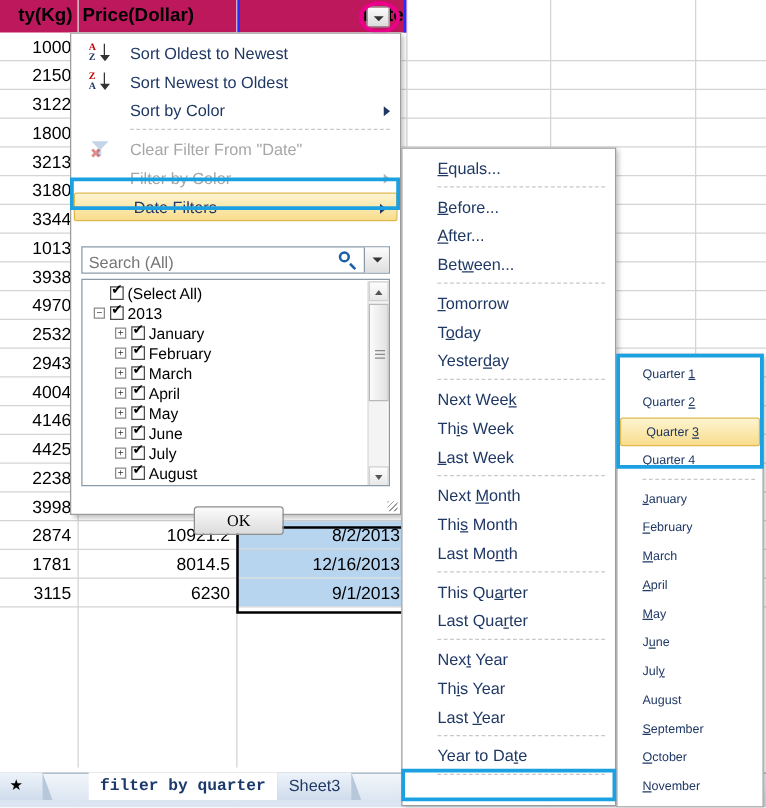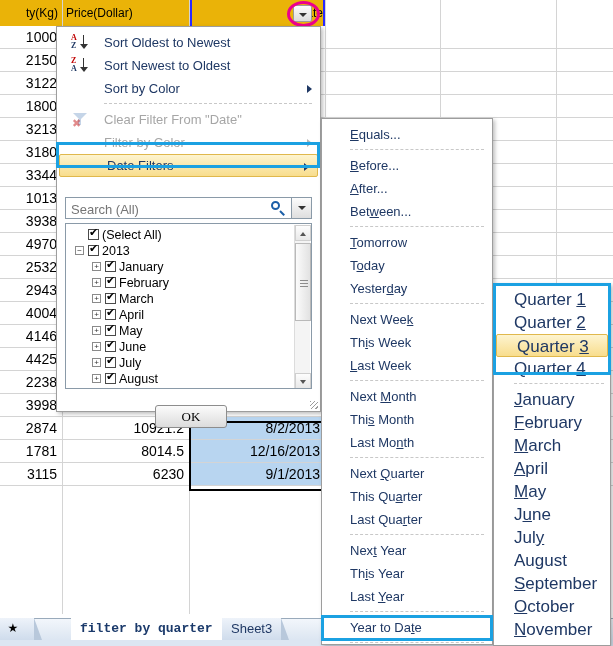--- a/index.html
+++ b/index.html
@@ -12,22 +12,22 @@
   
   #sheet{position:absolute;left:0;top:0;width:613px;height:646px;background:#fff;}
   .gridline-v{position:absolute;top:0;width:1px;background:#d4d4d4;}
   .row{position:absolute;left:0;width:613px;height:23px;border-bottom:1px solid #d4d4d4;box-sizing:border-box;}
   .cell{position:absolute;height:22px;line-height:22px;font-size:14px;color:#000;
         text-align:right;padding-right:5px;box-sizing:border-box;overflow:hidden;white-space:nowrap;}
   .c-qty{left:0;width:62px;}
   .c-price{left:63px;width:126px;}
   .c-date{left:190px;width:135px;}
   
-  .hdr{position:absolute;top:0;height:26px;line-height:26px;background:#eab308;
-       font-weight:normal;font-size:12px;color:#000;box-sizing:border-box;overflow:hidden;white-space:nowrap;}
+  .hdr{position:absolute;top:0;height:26px;line-height:26px;background:#be185d;
+       font-weight:bold;font-size:15px;color:#000;box-sizing:border-box;overflow:hidden;white-space:nowrap;}
   #hdr-qty{left:0;width:62px;text-align:right;padding-right:4px;}
   #hdr-price{left:63px;width:126px;text-align:left;padding-left:3px;}
   #hdr-date{left:190px;width:135px;text-align:right;padding-left:7px;border-left:2px solid #2a2aff;border-right:2px solid #2a2aff;}
   
   #filter-arrow{position:absolute;left:293px;top:5px;width:19px;height:17px;
      background:linear-gradient(#fdfdfd,#dcdcdc);border:1px solid #9b9b9b;border-radius:2px;
      box-sizing:border-box;cursor:pointer;}
   #filter-arrow .tri{position:absolute;left:5px;top:7px;width:0;height:0;
      border-left:4px solid transparent;border-right:4px solid transparent;border-top:4px solid #333;}
   
@@ -123,21 +123,21 @@
   
   #submenu1{position:absolute;left:321px;top:118px;width:172px;height:527px;
      background:#ffffff;border:1px solid #9d9d9d;box-sizing:border-box;
      box-shadow:2px 2px 4px rgba(0,0,0,.25);z-index:40;padding-top:4px;}
   #submenu1 .mi{padding-left:28px;font-size:13px;height:23px;line-height:23px;}
   #submenu1 .sep{margin-left:28px;}
   
   #submenu2{position:absolute;left:493px;top:283px;width:118px;height:363px;
      background:#ffffff;border:1px solid #9d9d9d;box-sizing:border-box;
      box-shadow:2px 2px 4px rgba(0,0,0,.25);z-index:45;padding-top:4px;}
-  #submenu2 .mi{padding-left:20px;font-size:17px;height:23px;line-height:23px;}
+  #submenu2 .mi{padding-left:20px;font-size:10px;height:23px;line-height:23px;}
   #submenu2 .sep{margin-left:20px;margin-right:6px;}
   #submenu2 .mi.hot{margin:0 2px;}
   .ul{text-decoration:underline;}
   
   .cyan{position:absolute;border:3px solid #1ba1e2;box-sizing:border-box;pointer-events:none;z-index:60;}
   #cyan-datefilters{left:56px;top:142px;width:264px;height:26px;}
   #cyan-alldates{left:321px;top:615px;width:172px;height:26px;}
   #cyan-quarters{left:493px;top:283px;width:118px;height:92px;}
 </style>
 </head>
@@ -416,21 +416,20 @@
     <div class="mi"><span>Yester<span class="ul">d</span>ay</span></div>
     <div class="sep"></div>
     <div class="mi"><span>Next Wee<span class="ul">k</span></span></div>
     <div class="mi"><span>Th<span class="ul">i</span>s Week</span></div>
     <div class="mi"><span><span class="ul">L</span>ast Week</span></div>
     <div class="sep"></div>
     <div class="mi"><span>Next <span class="ul">M</span>onth</span></div>
     <div class="mi"><span>Thi<span class="ul">s</span> Month</span></div>
     <div class="mi"><span>Last Mo<span class="ul">n</span>th</span></div>
     <div class="sep"></div>
-    <div class="mi"><span>Next <span class="ul">Q</span>uarter</span></div>
     <div class="mi"><span>This Qu<span class="ul">a</span>rter</span></div>
     <div class="mi"><span>Last Qua<span class="ul">r</span>ter</span></div>
     <div class="sep"></div>
     <div class="mi"><span>Nex<span class="ul">t</span> Year</span></div>
     <div class="mi"><span>Th<span class="ul">i</span>s Year</span></div>
     <div class="mi"><span>Last <span class="ul">Y</span>ear</span></div>
     <div class="sep"></div>
     <div class="mi"><span>Year to Da<span class="ul">t</span>e</span></div>
     <div class="sep"></div>
   </div>

